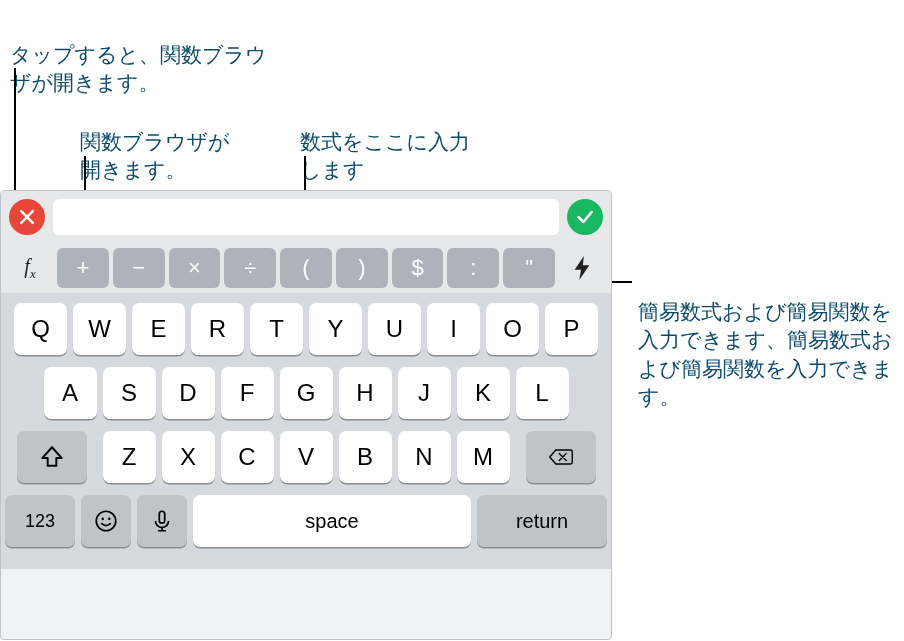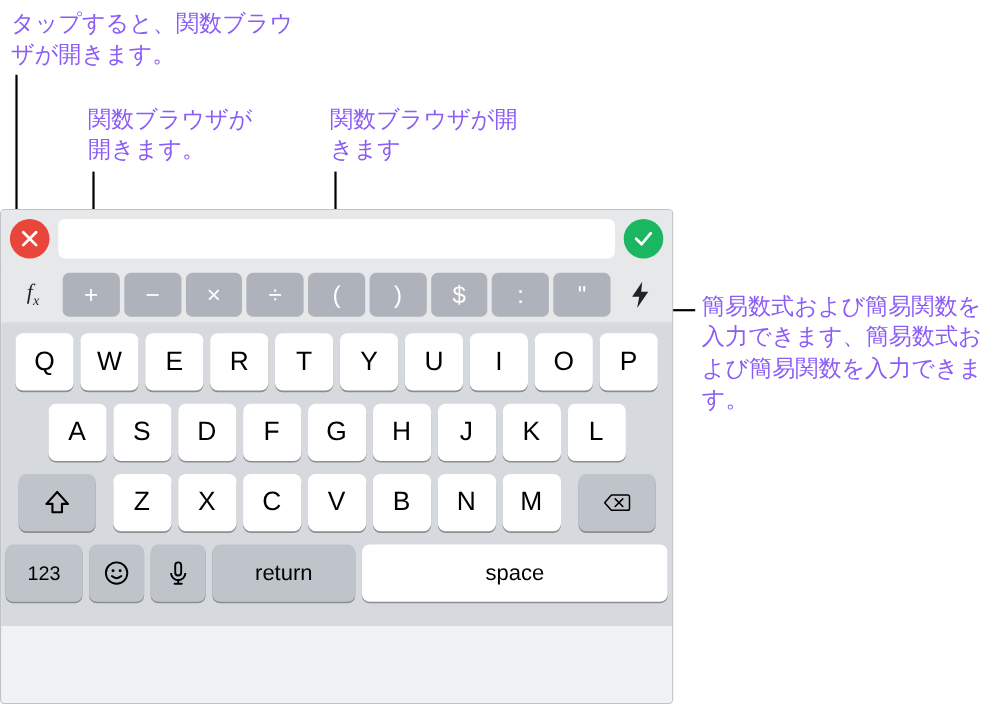--- a/index.html
+++ b/index.html
@@ -8,21 +8,22 @@
     width: 904px;
     height: 641px;
     position: relative;
     background: #fff;
     overflow: hidden;
   }
   .callout {
     position: absolute;
     font-size: 21px;
     line-height: 1.35;
-    color: #8b5cf6;
+    color: #0c4a6e;
+    margin-top: 33px;
   }
   .callout-line {
     position: absolute;
     background: #000;
   }
   .phone {
     position: absolute;
     left: 0;
     top: 190px;
     width: 612px;
@@ -123,21 +124,21 @@
     position: absolute;
     border: 1.5px solid #000;
     border-bottom: none;
   }
 </style>
 </head>
 <body>
 
 <div class="callout" style="left:10px; top:8px; width:260px;">タップすると、関数ブラウザが開きます。</div>
 <div class="callout" style="left:80px; top:95px; width:170px;">関数ブラウザが開きます。</div>
-<div class="callout" style="left:300px; top:95px; width:180px;">関数ブラウザが開きます</div>
+<div class="callout" style="left:300px; top:95px; width:180px;">数式をここに入力します</div>
 <div class="callout" style="left:638px; top:265px; width:260px;">簡易数式および簡易関数を入力できます、簡易数式および簡易関数を入力できます。</div>
 
 <div class="callout-line" style="left:14px; top:68px; width:1.5px; height:212px;"></div>
 <div class="callout-line" style="left:84px; top:156px; width:1.5px; height:52px;"></div>
 
 <div class="callout-line" style="left:304px; top:156px; width:1.5px; height:80px;"></div>
 <div class="bracket" style="left:64px; top:236px; width:478px; height:12px;"></div>
 
 <div class="callout-line" style="left:596px; top:281px; width:36px; height:1.5px;"></div>
 
@@ -233,17 +234,17 @@
             <path d="M8 14.5 Q12 18 16 14.5" fill="none" stroke="#000" stroke-width="1.6" stroke-linecap="round"></path>
           </svg>
       </div>
       <div class="key fn mic">
         <svg viewBox="0 0 24 24">
             <rect x="9.5" y="3" width="5" height="11" rx="2.5" fill="none" stroke="#000" stroke-width="1.6"></rect>
             <path d="M6 12 A6 6 0 0 0 18 12" fill="none" stroke="#000" stroke-width="1.6"></path>
             <path d="M12 18 V21 M9 21 H15" stroke="#000" stroke-width="1.6" stroke-linecap="round"></path>
           </svg>
       </div>
+      <div class="key space">space</div>
       <div class="key return">return</div>
-      <div class="key space">space</div>
     </div>
   </div>
 </div>
 
 </body></html>

